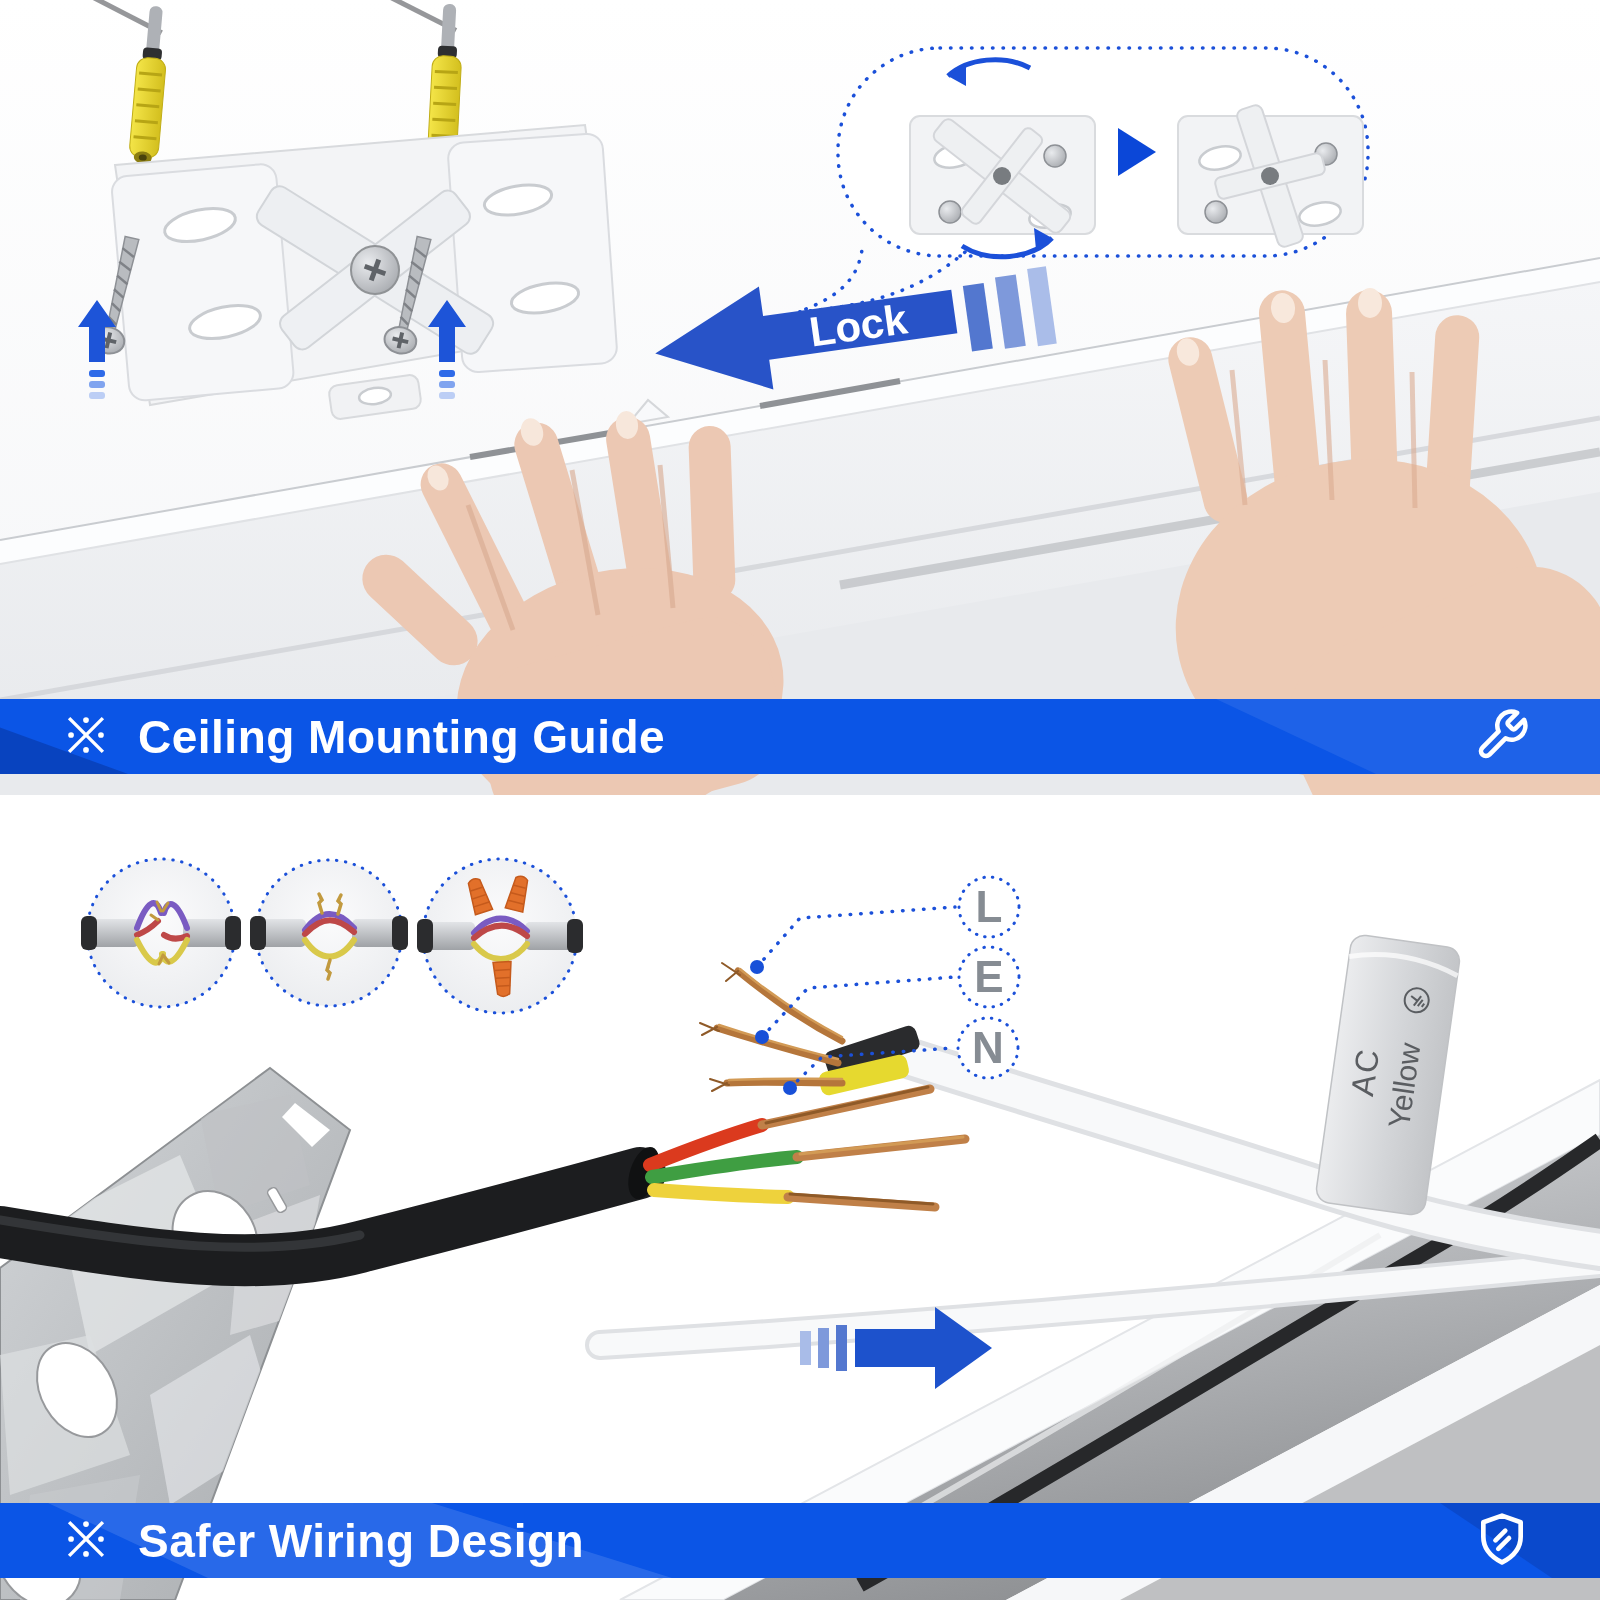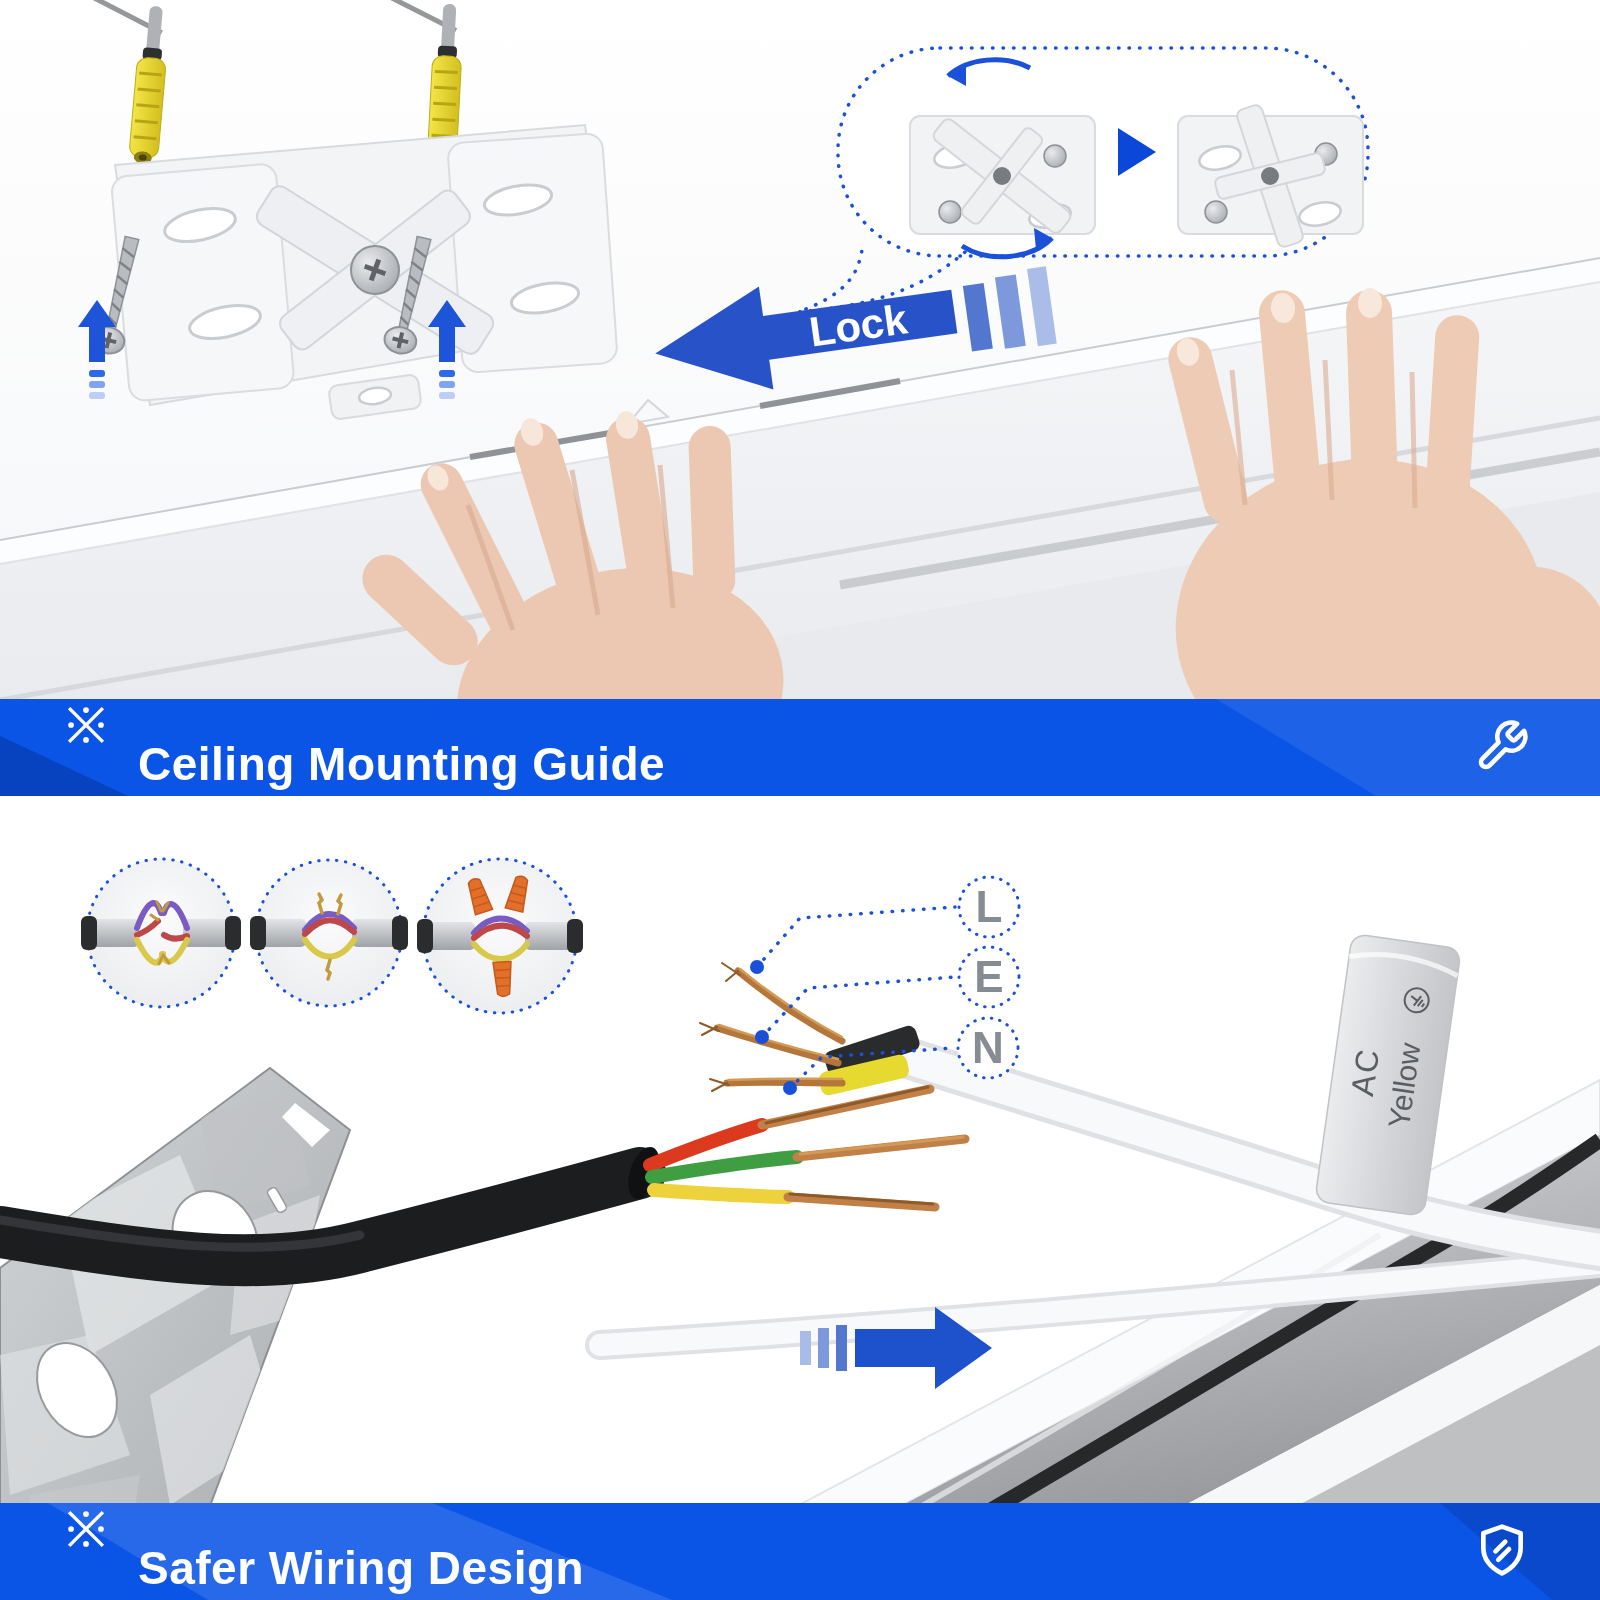--- a/index.html
+++ b/index.html
@@ -3,22 +3,22 @@
 <meta charset="utf-8">
 <style>
   html,body{margin:0;padding:0;background:#ffffff;}
   .canvas{position:relative;width:1600px;height:1600px;overflow:hidden;background:#fff;
           font-family:"Liberation Sans",sans-serif;}
   .photo{position:absolute;left:0;width:1600px;}
   .photo-top{top:0;height:795px;}
   .photo-bottom{top:795px;height:805px;}
   .photo svg{display:block;}
   
-  .banner{position:absolute;left:0;width:1600px;height:97px;background:#0B55E6;
-          display:flex;overflow:hidden;z-index:5;}
+  .banner{position:absolute;left:0;width:1600px;height:75px;background:#0B55E6;
+          display:flex;align-items:center;overflow:hidden;z-index:5;}
   .banner-1{top:699px;}
   .banner-2{top:1503px;}
   .banner .shape{position:absolute;top:0;left:0;width:100%;height:100%;pointer-events:none;}
   .banner-1 .shape-a{clip-path:polygon(76% 0,100% 0,100% 100%,86% 100%);background:rgba(255,255,255,.08);}
   .banner-1 .shape-b{clip-path:polygon(0 38%,8% 100%,0 100%);background:rgba(3,22,88,.28);}
   .banner-2 .shape-a{clip-path:polygon(3% 0,27% 0,42% 100%,13% 100%);background:rgba(255,255,255,.12);}
   .banner-2 .shape-b{clip-path:polygon(90% 0,100% 0,100% 100%,97% 100%);background:rgba(3,22,88,.18);}
   .banner .icon-left{margin-left:60px;flex:0 0 auto;position:relative;}
   .banner .title{margin-left:26px;font-size:46px;font-weight:bold;color:#ffffff;
                  letter-spacing:.5px;white-space:nowrap;position:relative;}

